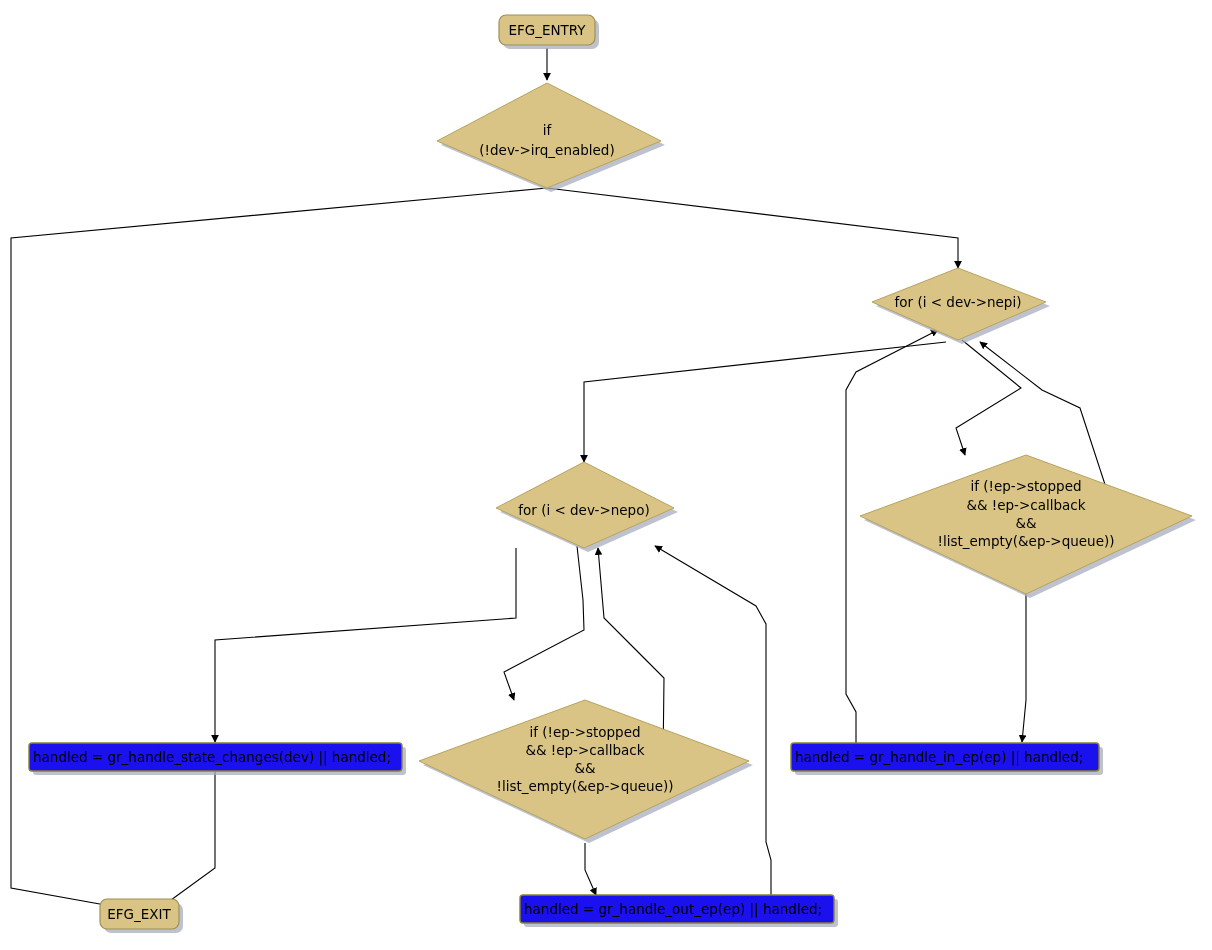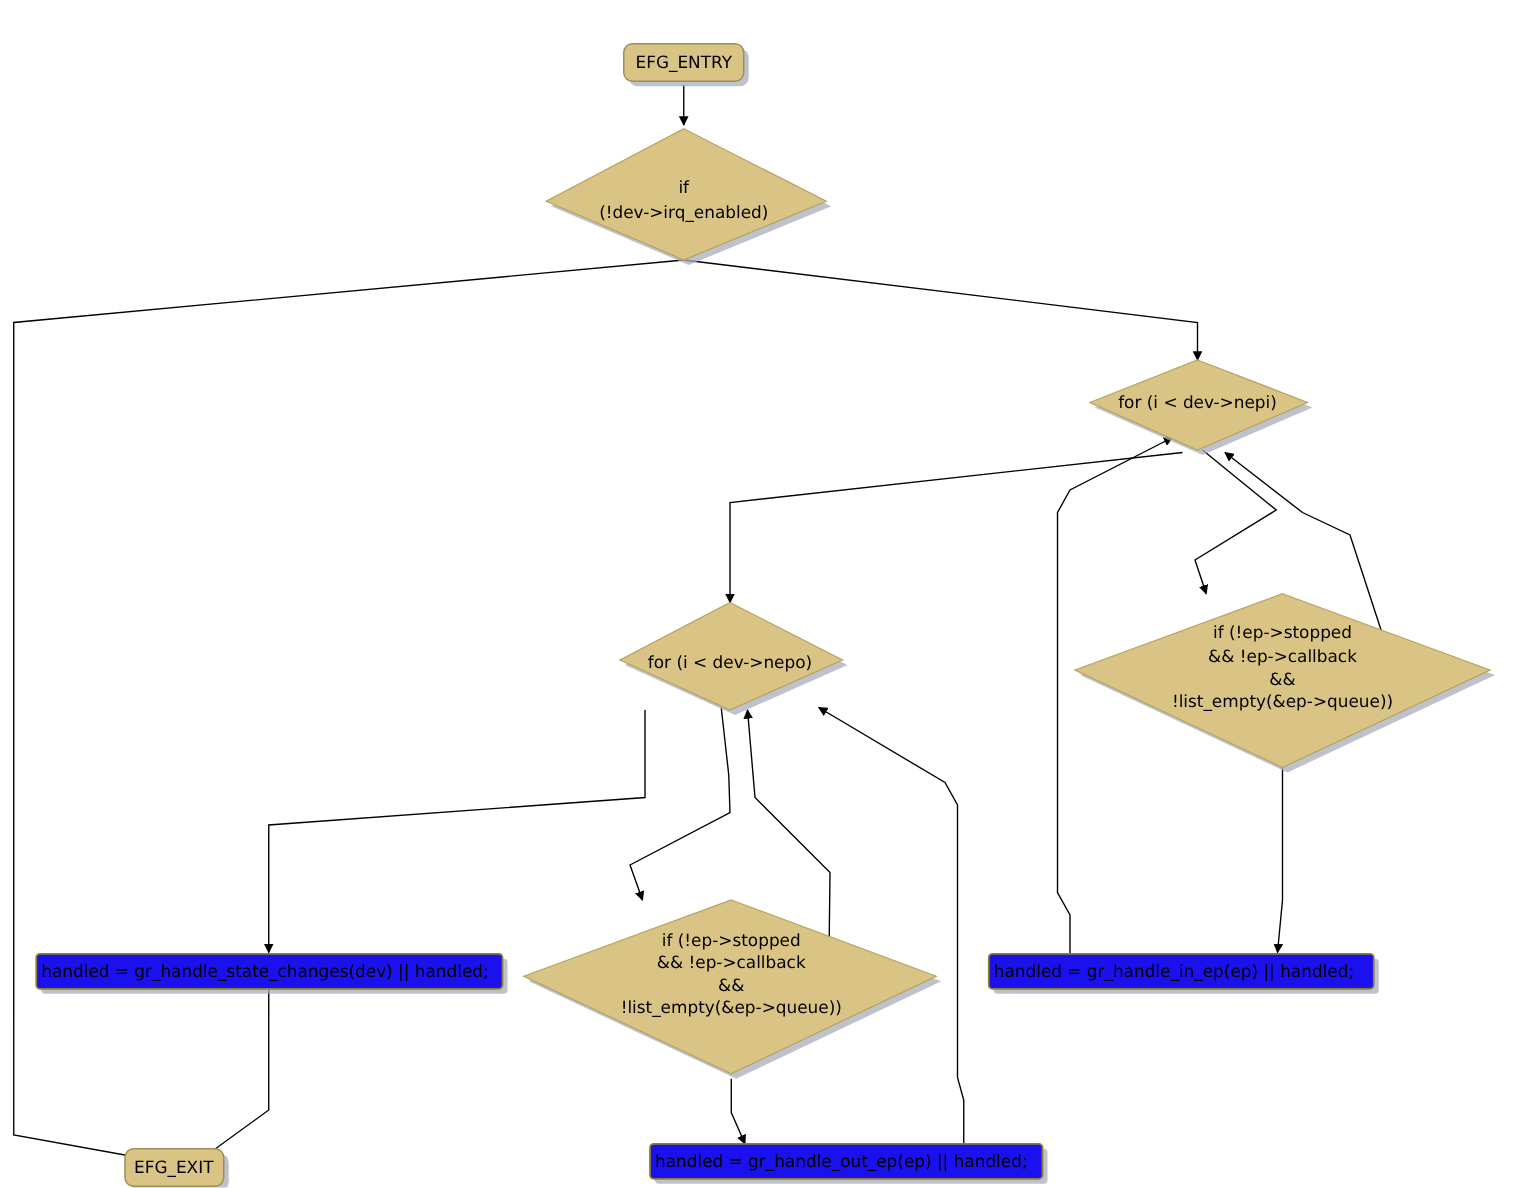--- a/index.html
+++ b/index.html
@@ -10,21 +10,20 @@
   body {
     width: 1212px;
     height: 950px;
     font-family: "DejaVu Sans", sans-serif;
     overflow: hidden;
   }
   #canvas {
     position: relative;
     width: 1212px;
     height: 804px;
-    margin-top: 20px;
   }
   svg#flow {
     position: absolute;
     left: 0;
     top: 0;
     width: 1212px;
     height: 950px;
   }
   .node-text {
     font-family: "DejaVu Sans", sans-serif;

